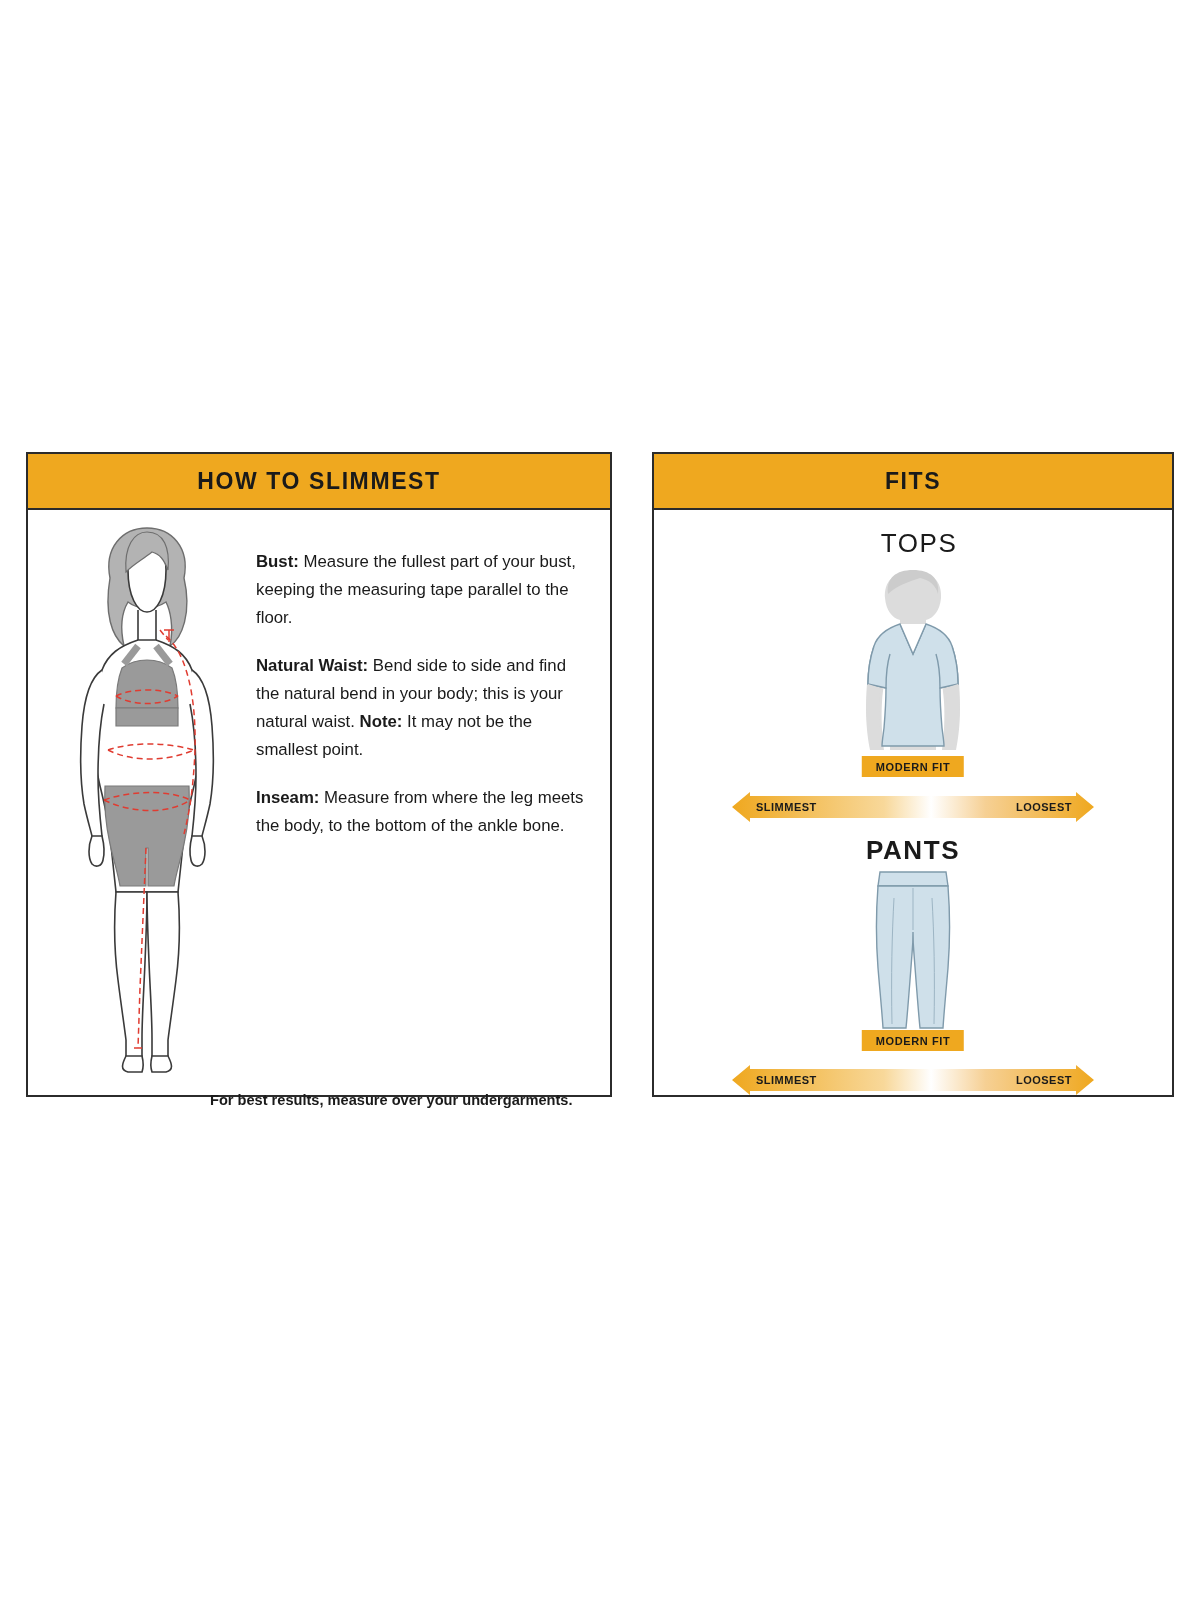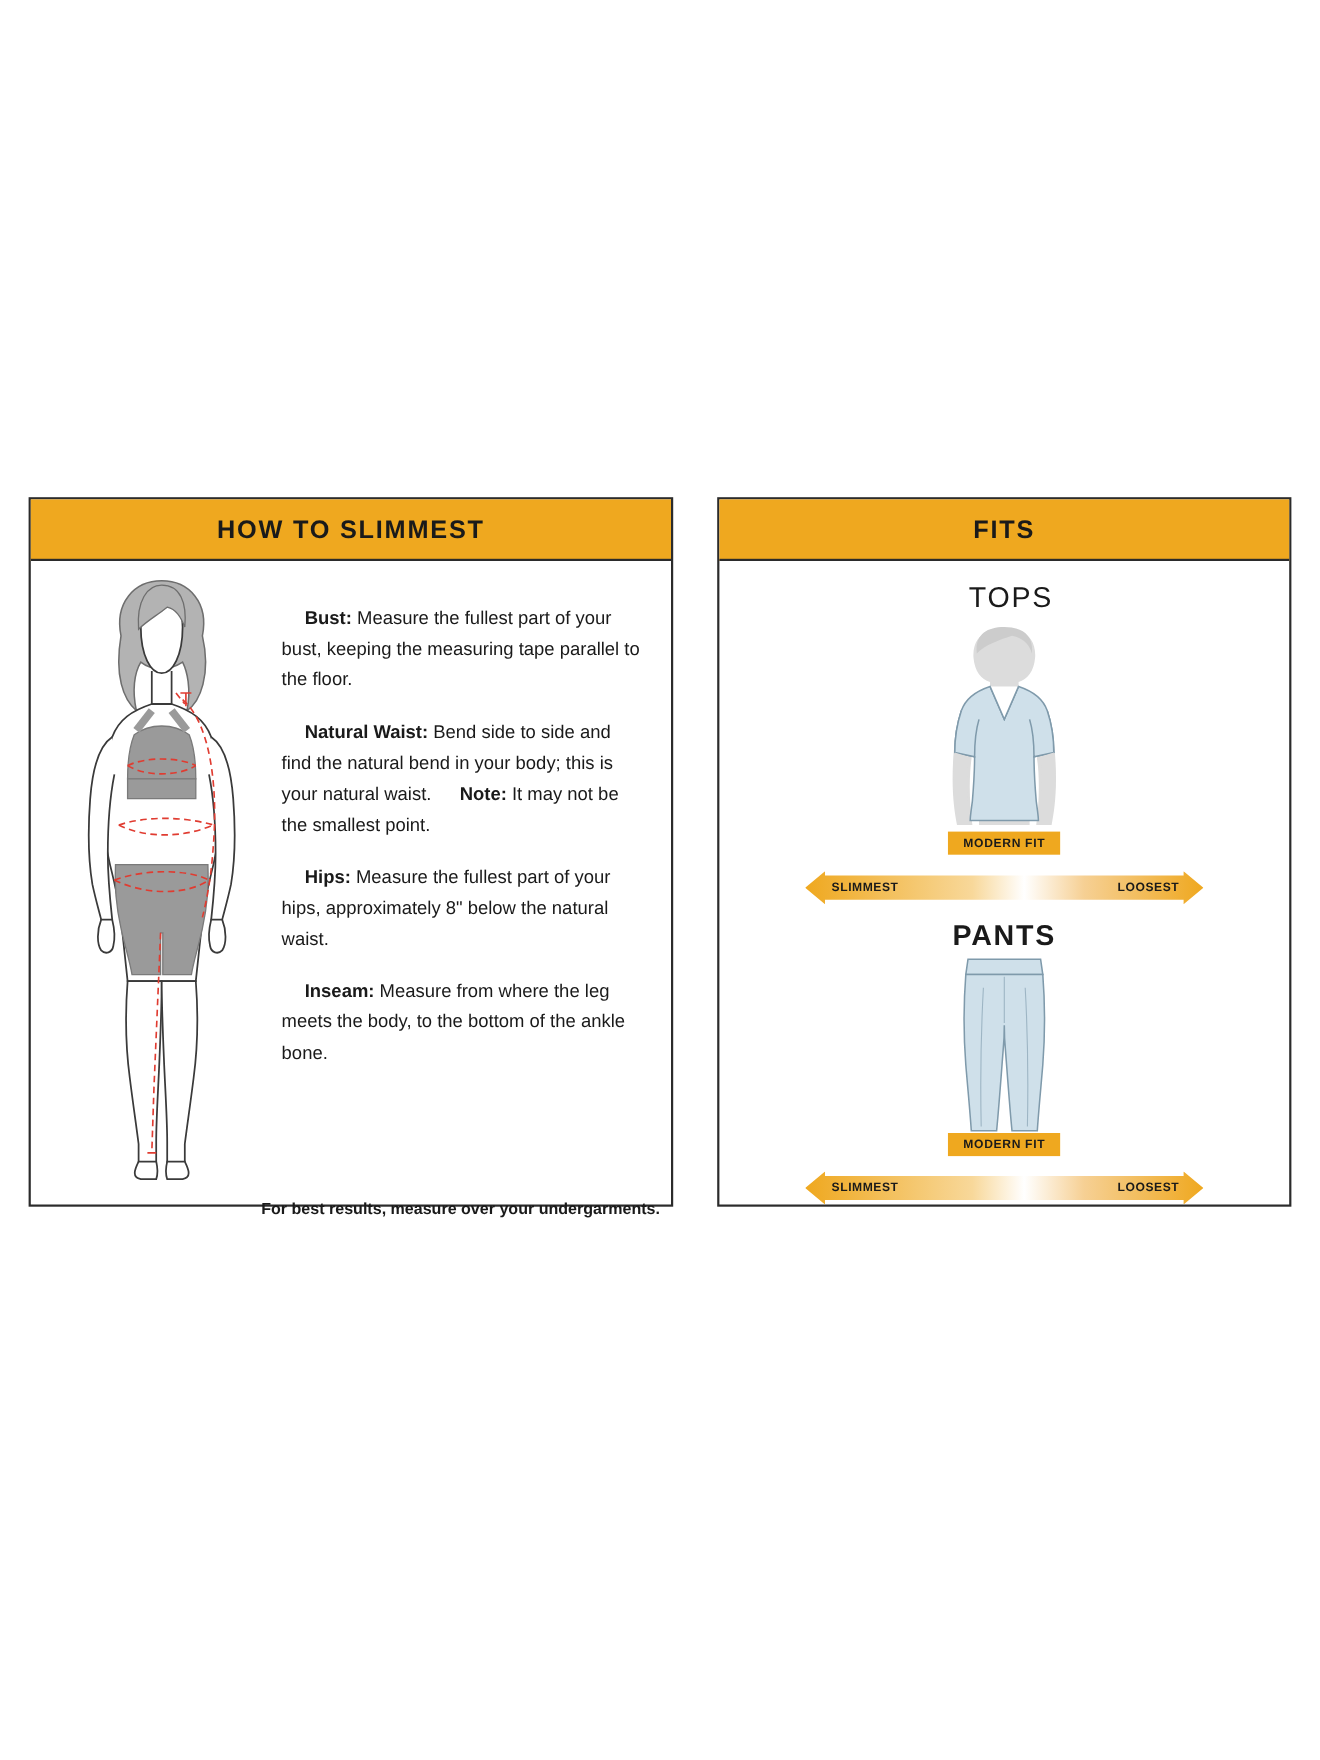--- a/index.html
+++ b/index.html
@@ -77,28 +77,27 @@
     width: 330px;
     font-size: 16.8px;
     line-height: 1.68;
     color: #1a1a1a;
   }
   .measure-text p {
     margin: 0 0 19px 0;
   }
   .measure-text b {
     font-weight: bold;
-    margin-left: 21px;
   }
   .footnote {
     position: absolute;
     left: 182px;
     top: 582px;
     width: 390px;
-    text-align: right;
+    text-align: left;
     font-size: 14.6px;
     font-weight: bold;
     color: #1a1a1a;
   }
 
   
   .fit-title {
     text-align: center;
     font-size: 26px;
     letter-spacing: 1.6px;
@@ -235,23 +234,20 @@
           </g>
         </svg>
       </div>
 
       <div class="measure-text">
         <p>
           <b>Bust:</b><span> Measure the fullest part of your bust, keeping the measuring tape parallel to the floor.</span>
         </p>
         <p>
           <b>Natural Waist:</b><span> Bend side to side and find the natural bend in your body; this is your natural waist. </span><b>Note:</b><span> It may not be the smallest point.</span>
-        </p>
-        <p>
-          <b>Hips:</b><span> Measure the fullest part of your hips, approximately 8" below the natural waist.</span>
         </p>
         <p>
           <b>Inseam:</b><span> Measure from where the leg meets the body, to the bottom of the ankle bone.</span>
         </p>
       </div>
 
       <div class="footnote">For best results, measure over your undergarments.</div>
     </div>
   </div>
 

